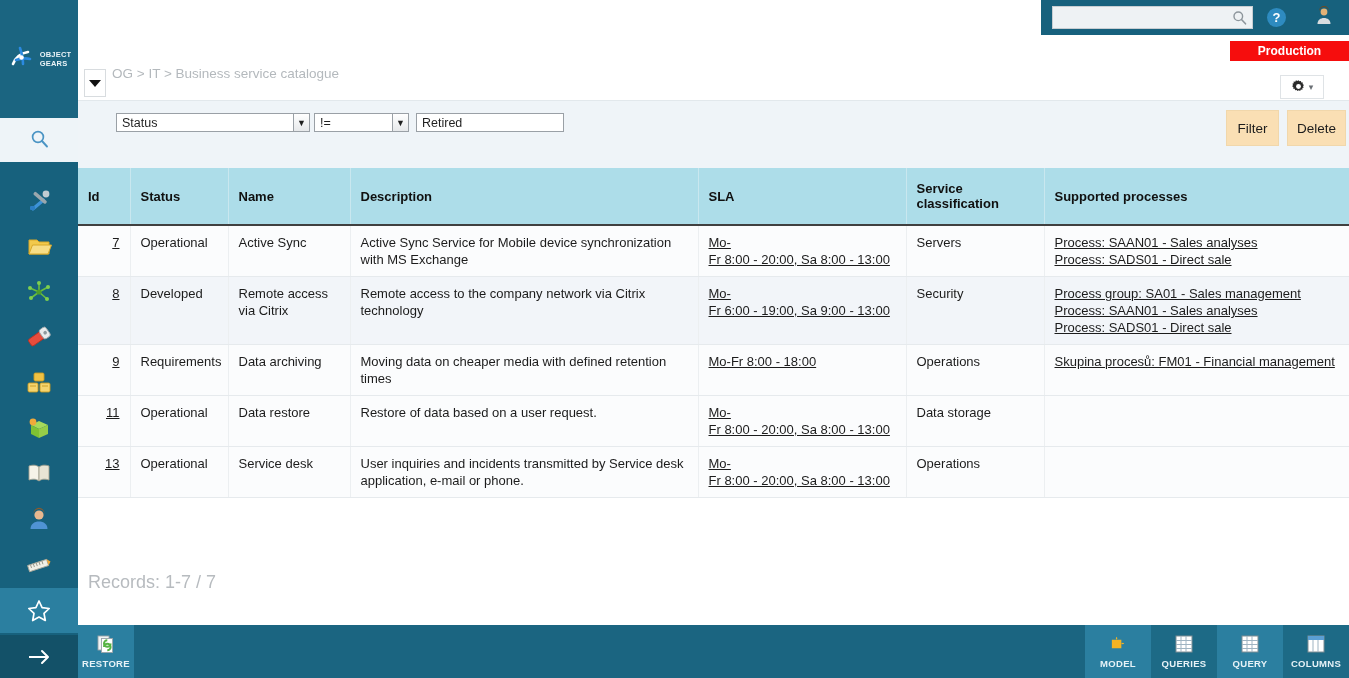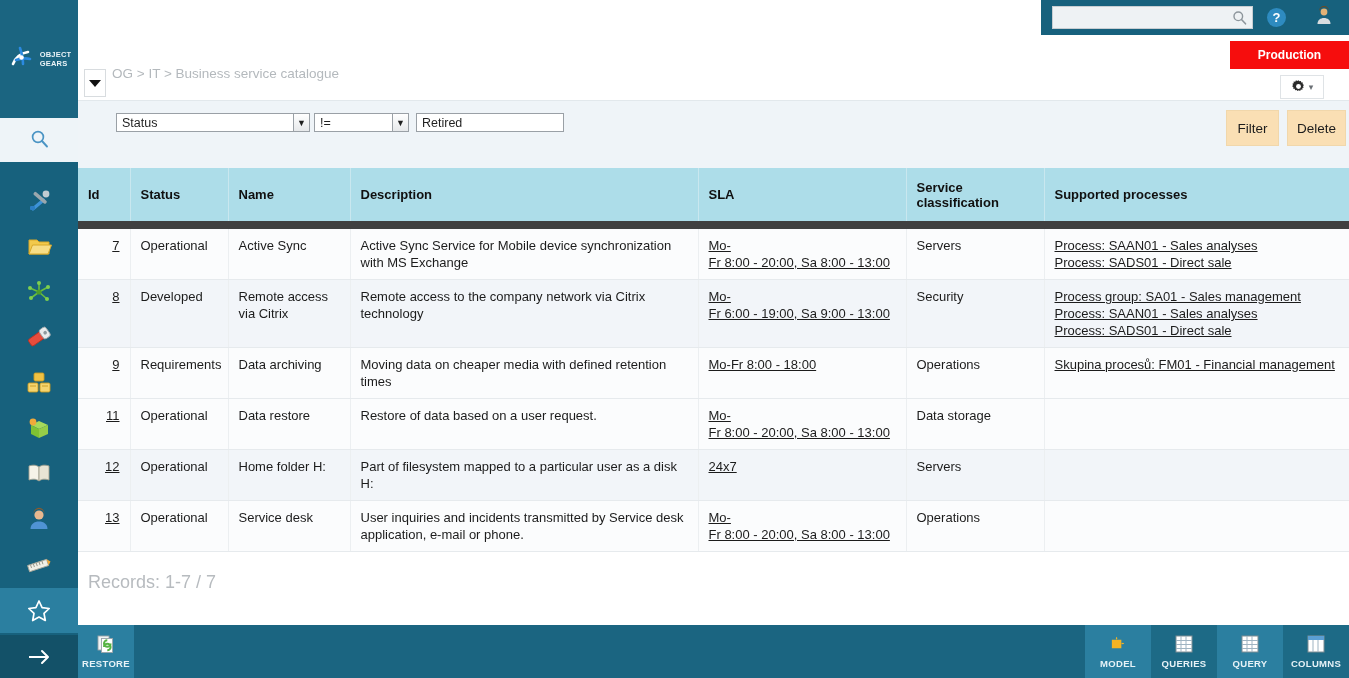--- a/index.html
+++ b/index.html
@@ -161,21 +161,21 @@
     background: #2e8bc0;
     color: #ffffff;
     font-size: 13px;
     font-weight: bold;
     display: flex; align-items: center; justify-content: center;
   }
 
   .env-badge {
     position: absolute;
     right: 0; top: 41px;
-    width: 119px; height: 28px;
+    width: 119px; height: 20px;
     background: #f60d0d;
     color: #ffffff;
     font-size: 12px;
     font-weight: bold;
     display: flex;
     align-items: center;
     justify-content: center;
     cursor: pointer;
   }
   .gear-btn {
@@ -257,21 +257,21 @@
   table.grid th {
     background: #addde9;
     color: #101010;
     font-size: 13px;
     font-weight: bold;
     text-align: left;
     vertical-align: middle;
     padding: 8px 10px;
     height: 57px;
     border-right: 1px solid #c9e7ef;
-    border-bottom: 8px solid #404040;
+    border-bottom: 2px solid #404040;
   }
   table.grid th:last-child { border-right: none; }
   table.grid td {
     vertical-align: top;
     padding: 8px 10px;
     border-right: 1px solid #eceff1;
     border-bottom: 1px solid #e6eaed;
     line-height: 17px;
   }
   table.grid td:last-child { border-right: none; }
@@ -612,31 +612,20 @@
           <tr class="r-odd">
             <td class="c-id"><a>11</a></td>
             <td>Operational</td>
             <td>Data restore</td>
             <td>Restore of data based on a user request.</td>
             <td>
               <span class="sla-line lnk">Mo-</span>
               <span class="sla-line lnk">Fr 8:00 - 20:00, Sa 8:00 - 13:00</span>
             </td>
             <td>Data storage</td>
-            <td></td>
-          </tr>
-          <tr class="r-even">
-            <td class="c-id"><a>12</a></td>
-            <td>Operational</td>
-            <td>Home folder H:</td>
-            <td>Part of filesystem mapped to a particular user as a disk H:</td>
-            <td>
-              <span class="sla-line lnk">24x7</span>
-            </td>
-            <td>Servers</td>
             <td></td>
           </tr>
           <tr class="r-odd">
             <td class="c-id"><a>13</a></td>
             <td>Operational</td>
             <td>Service desk</td>
             <td>User inquiries and incidents transmitted by Service desk application, e-mail or phone.</td>
             <td>
               <span class="sla-line lnk">Mo-</span>
               <span class="sla-line lnk">Fr 8:00 - 20:00, Sa 8:00 - 13:00</span>

